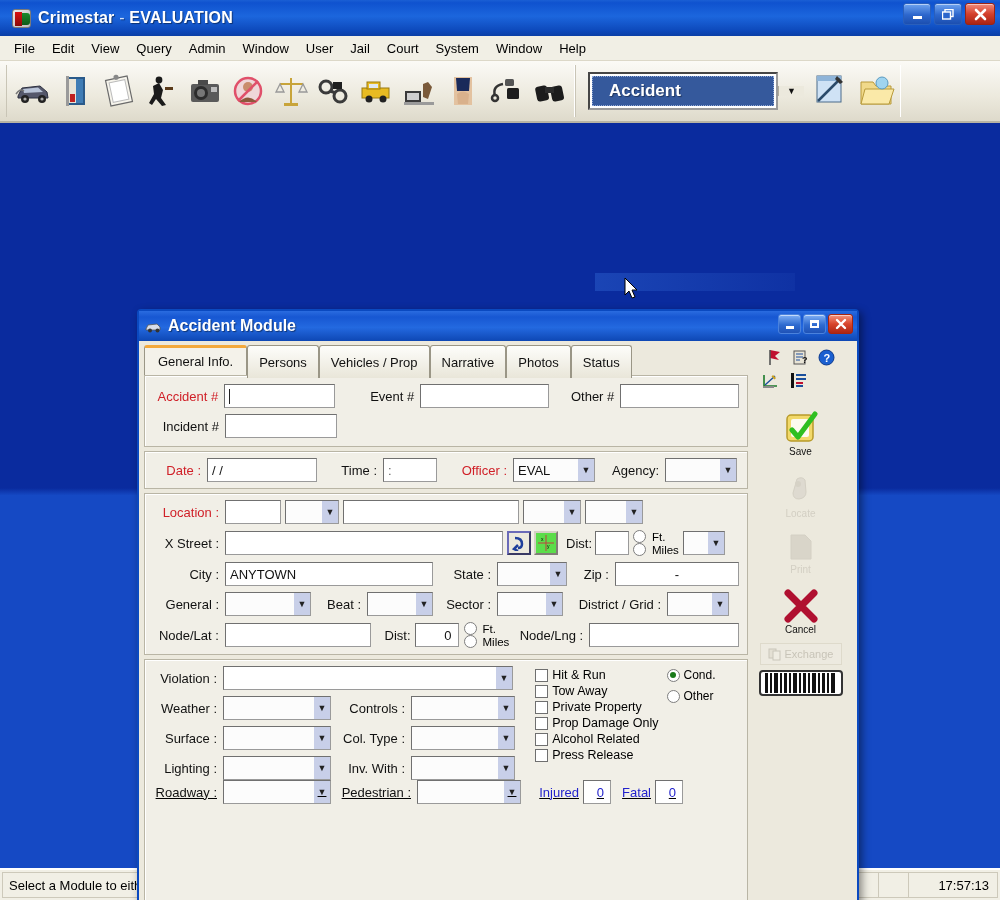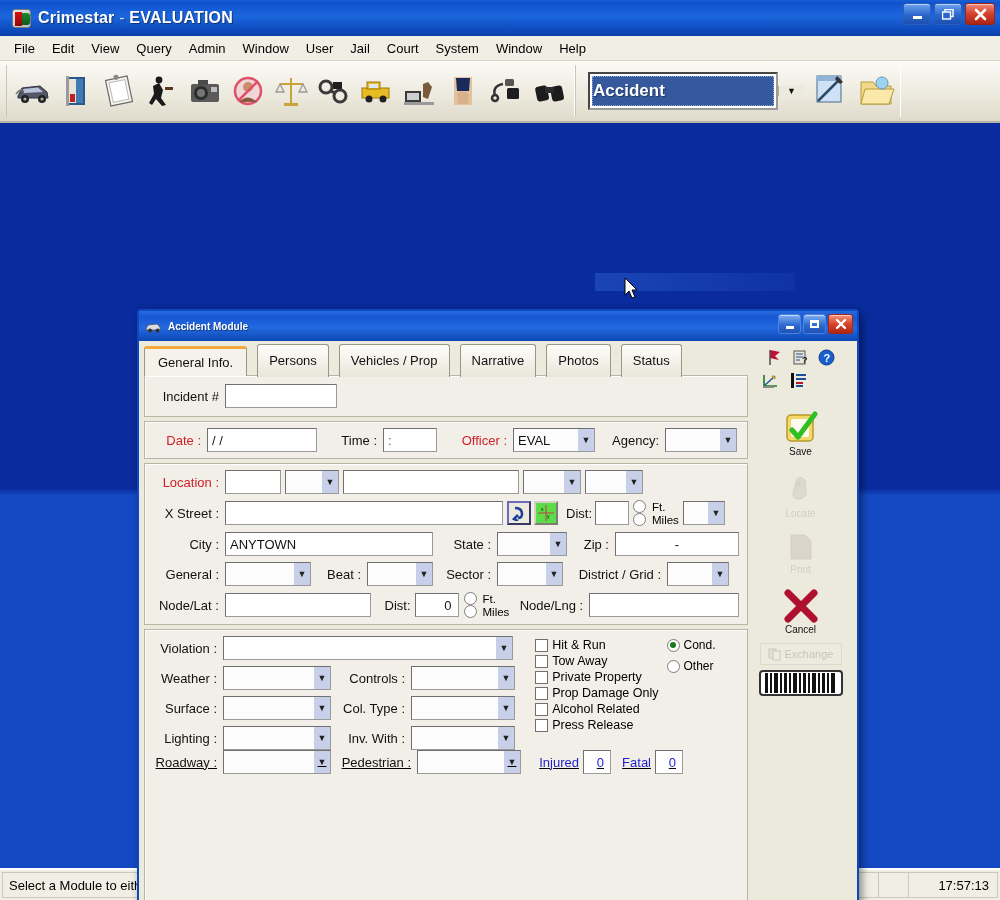--- a/index.html
+++ b/index.html
@@ -60,21 +60,21 @@
   .tool-ico { width:38px;height:34px; position:relative; }
 
   
   .module-combo { display:flex; align-items:center; margin-left:8px; }
   .mc-box {
     width:190px;height:38px; background:#fff; border:2px inset #9a9a9a;
     display:flex; align-items:stretch; padding:2px;
   }
   .mc-value {
     flex:1; background:#35599c; color:#fff; font-weight:bold; font-size:17px;
-    display:flex;align-items:center;padding-left:0; border:1px dotted #8fa8d8;
+    display:flex;align-items:center;padding-left:16px; border:1px dotted #8fa8d8;
     text-shadow:1px 1px 1px rgba(0,0,0,.4);
   }
   .mc-arrow { width:26px; background:#ece9dd; border-left:1px solid #b0ac9c;
               display:flex;align-items:center;justify-content:center;font-size:9px;color:#111; }
   .tool-ico2 { width:40px;height:40px;margin-left:6px; position:relative; }
 
   
   .desktop { flex:1; position:relative; background:#0a2fa4;
              background-image:linear-gradient(180deg,#0a2b9e 0%,#0a2b9e 49%,#1549c4 50%,#1549c4 100%); }
   .desktop-band { position:absolute; left:595px; top:150px; width:200px; height:18px;
@@ -98,36 +98,36 @@
     background:#ece9dd; border:2px solid #0a49c0; border-radius:4px 4px 0 0;
     box-shadow:3px 3px 8px rgba(0,0,0,.45);
     display:flex; flex-direction:column;
   }
   .mw-title {
     height:30px;flex:0 0 30px;
     background:linear-gradient(180deg,#2a6ce0 0%,#1757d2 20%,#2369e0 55%,#0e47b4 100%);
     display:flex;align-items:center;padding-left:6px;position:relative;
   }
   .mw-ico { width:17px;height:15px;margin-right:6px;position:relative; }
-  .mw-title-text{color:#fff;font-weight:bold;font-size:10px;text-shadow:1px 1px 1px rgba(0,0,0,.45);}
+  .mw-title-text{color:#fff;font-weight:bold;font-size:16px;text-shadow:1px 1px 1px rgba(0,0,0,.45);}
   .mw-btns{position:absolute;right:4px;top:3px;display:flex;gap:2px;}
   .mwb{width:23px;height:20px;border-radius:3px;border:1px solid #4a82dd;
        background:linear-gradient(180deg,#80b0f5,#2f6bd0 55%,#1f52b6);
        display:flex;align-items:center;justify-content:center;color:#fff;font-size:11px;font-weight:bold;
        box-shadow:inset 0 1px 0 rgba(255,255,255,.55);}
   .mwb.close{background:linear-gradient(180deg,#f5957f,#d8452c 50%,#ad2613);border-color:#a8250f;width:25px;}
   .mwb.min span{display:block;width:8px;height:3px;background:#fff;margin-top:7px;}
   .mwb.max span{display:block;width:9px;height:8px;border:2px solid #fff;border-top-width:3px;}
 
   .mw-body { flex:1; display:flex; padding:4px 4px 5px 5px; gap:0; }
   .mw-left { width:604px; display:flex; flex-direction:column; }
   .mw-right { width:105px; background:#ece9dd; display:flex; flex-direction:column; align-items:center; }
 
   
-  .tabs { height:30px; display:flex; align-items:center; gap:10px; position:relative; z-index:3; }
+  .tabs { height:30px; display:flex; align-items:flex-start; gap:0; position:relative; z-index:3; }
   .tab {
     height:26px; padding:16px 11px; display:flex; align-items:center;
     background:linear-gradient(180deg,#fdfdfa,#e9e6d9);
     border:1px solid #9a9686; border-bottom:none; border-radius:3px 3px 0 0;
     font-size:13px; color:#111; white-space:nowrap;
   }
   .tab.active {
     height:30px; background:#f4f2ea; border-top:3px solid #f3a93c;
     font-weight:normal; margin-bottom:-1px; padding:0 13px;
   }
@@ -415,20 +415,28 @@
           <div class="tabs">
             <div class="tab active">General Info.</div>
             <div class="tab">Persons</div>
             <div class="tab">Vehicles / Prop</div>
             <div class="tab">Narrative</div>
             <div class="tab">Photos</div>
             <div class="tab">Status</div>
           </div>
 
           <div class="panel" style="padding:8px 8px 8px 6px;">
+            <div class="row">
+              <div class="lbl req" style="width:68px;">Accident #</div>
+              <div class="inp caret" style="width:112px;margin-left:6px;"></div>
+              <div class="lbl" style="width:64px;margin-left:16px;">Event #</div>
+              <div class="inp" style="width:130px;margin-left:6px;"></div>
+              <div class="lbl" style="width:54px;margin-left:12px;">Other #</div>
+              <div class="inp" style="width:120px;margin-left:6px;"></div>
+            </div>
             <div class="row">
               <div class="lbl" style="width:68px;">Incident #</div>
               <div class="inp" style="width:112px;margin-left:6px;"></div>
             </div>
           </div>
 
           <div class="panel">
             <div class="row">
               <div class="lbl req" style="width:48px;">Date :</div>
               <div class="inp" style="width:110px;margin-left:6px;">/  /</div>

